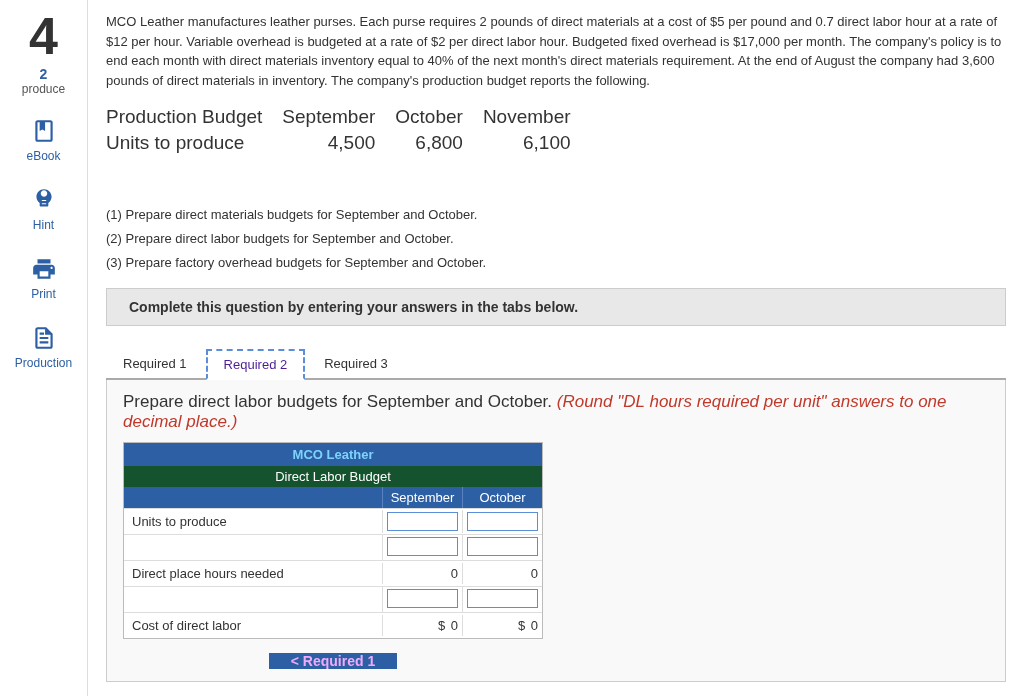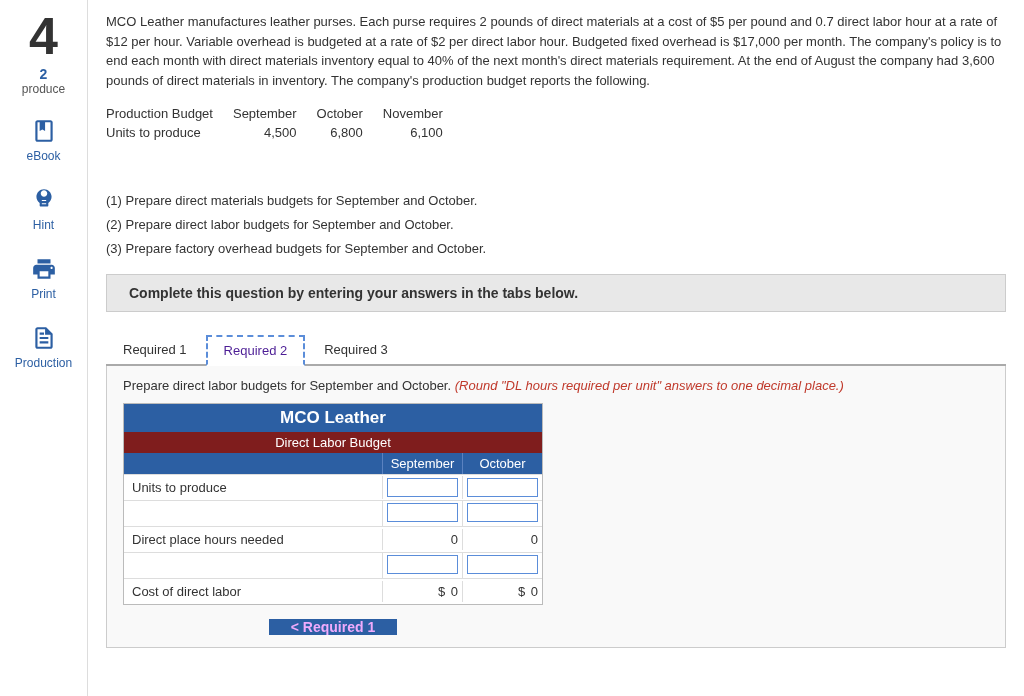--- a/index.html
+++ b/index.html
@@ -57,21 +57,21 @@
 
     .problem-text {
       font-size: 13px;
       line-height: 1.5;
       margin-bottom: 14px;
       color: #333;
     }
 
     .production-table {
       margin-bottom: 14px;
-      font-size: 13px;
+      font-size: 19px;
     }
     .production-table table {
       border-collapse: collapse;
     }
     .production-table th, .production-table td {
       padding: 2px 20px 2px 0;
       text-align: left;
       vertical-align: top;
     }
     .production-table th {
@@ -127,46 +127,46 @@
     }
 
     .tab-content {
       border: 1px solid #ccc;
       border-top: none;
       padding: 12px 16px;
       background: #f9f9f9;
     }
 
     .instruction-line {
-      font-size: 13px;
+      font-size: 17px;
       margin-bottom: 10px;
       color: #333;
     }
     .instruction-line .highlight {
       color: #c0392b;
       font-style: italic;
     }
 
     
     .budget-container {
       background: #fff;
       border: 1px solid #bbb;
       width: 420px;
       margin-bottom: 14px;
     }
     .budget-header {
       background: #2c5fa3;
-      color: #ffffff;
+      color: #7dd3fc;
       text-align: center;
       padding: 4px 0;
-      font-size: 17px;
+      font-size: 13px;
       font-weight: bold;
     }
     .budget-subheader {
-      background: #7f1d1d;
+      background: #14532d;
       color: #fff;
       text-align: center;
       padding: 3px 0;
       font-size: 13px;
     }
     .budget-col-headers {
       display: flex;
       background: #2c5fa3;
       color: #fff;
       font-size: 13px;

